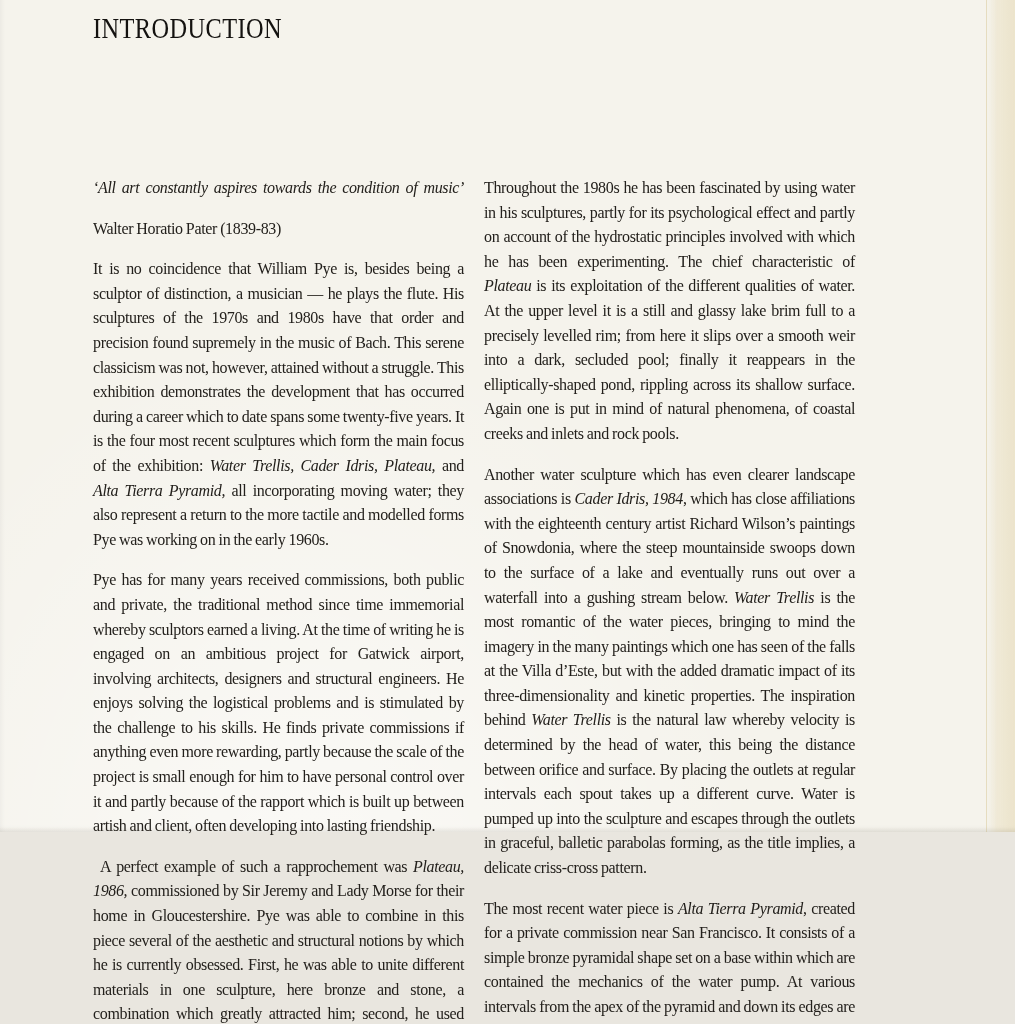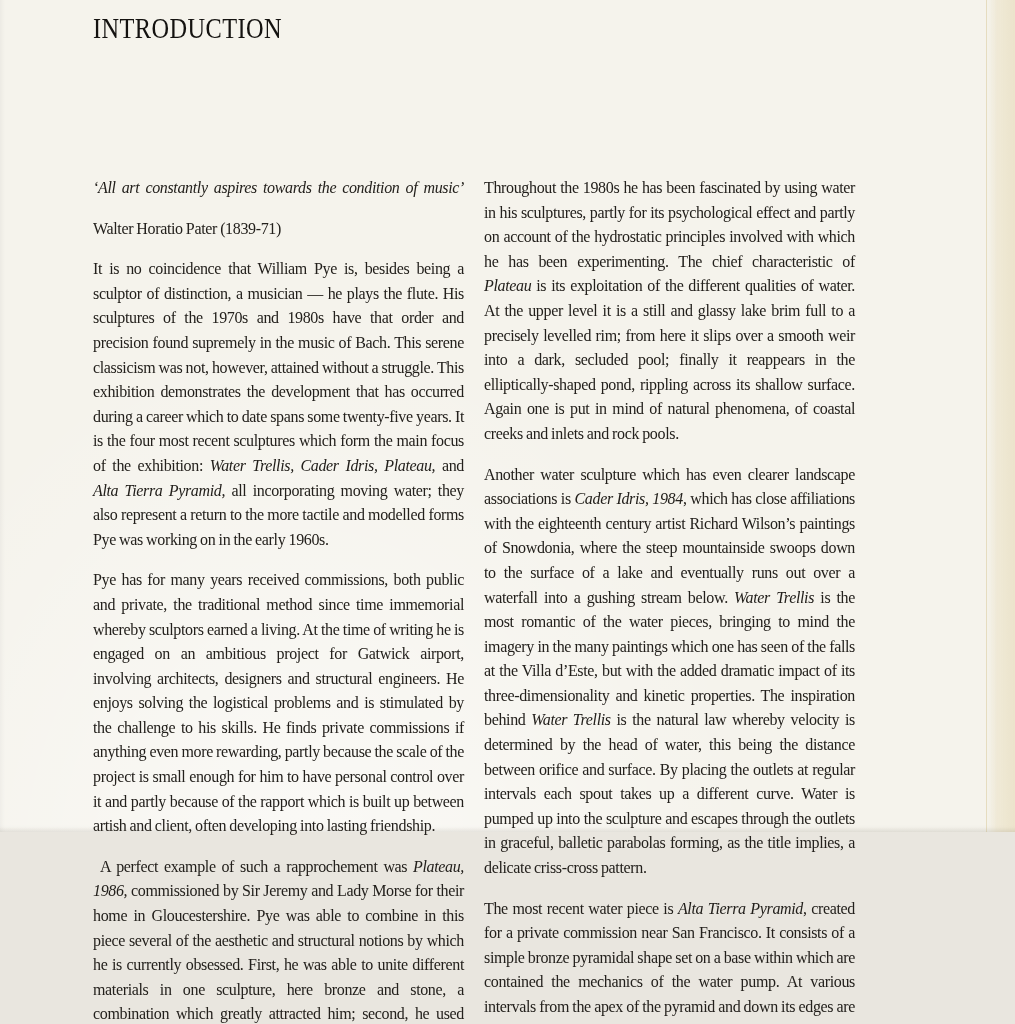--- a/index.html
+++ b/index.html
@@ -98,21 +98,21 @@
 <body>
 
 <div class="page">
 
   <h1 class="title">INTRODUCTION</h1>
 
   <div class="columns">
 
     <div class="col">
       <p class="epigraph-quote">‘All art constantly aspires towards the condition of music’</p>
-      <p class="epigraph-attr">Walter Horatio Pater (1839-71)</p>
+      <p class="epigraph-attr">Walter Horatio Pater (1839-83)</p>
       <div>
           <p><span>It is no coincidence that William Pye is, besides being a sculptor of distinction, a musician — he plays the flute. His sculptures of the 1970s and 1980s have that order and precision found supremely in the music of Bach. This serene classicism was not, however, attained without a struggle. This exhibition demonstrates the development that has occurred during a career which to date spans some twenty-five years. It is the four most recent sculptures which form the main focus of the exhibition: </span><i>Water Trellis, Cader Idris, Plateau,</i><span> and </span><i>Alta Tierra Pyramid,</i><span> all incorporating moving water; they also represent a return to the more tactile and modelled forms Pye was working on in the early 1960s.</span></p>
           <p><span>Pye has for many years received commissions, both public and private, the traditional method since time immemorial whereby sculptors earned a living. At the time of writing he is engaged on an ambitious project for Gatwick airport, involving architects, designers and structural engineers. He enjoys solving the logistical problems and is stimulated by the challenge to his skills. He finds private commissions if anything even more rewarding, partly because the scale of the project is small enough for him to have personal control over it and partly because of the rapport which is built up between artish and client, often developing into lasting friendship.</span></p>
           <p class="justify-last indent"><span>A perfect example of such a rapprochement was </span><i>Plateau, 1986,</i><span> commissioned by Sir Jeremy and Lady Morse for their home in Gloucestershire. Pye was able to combine in this piece several of the aesthetic and structural notions by which he is currently obsessed. First, he was able to unite different materials in one sculpture, here bronze and stone, a combination which greatly attracted him; second, he used water as an integral and crucial element of the sculpture, and third, he employed an anamorphic projection.</span></p>
         </div>
     </div>
 
     <div class="col">
       <div>
           <p><span>Throughout the 1980s he has been fascinated by using water in his sculptures, partly for its psychological effect and partly on account of the hydrostatic principles involved with which he has been experimenting. The chief characteristic of </span><i>Plateau</i><span> is its exploitation of the different qualities of water. At the upper level it is a still and glassy lake brim full to a precisely levelled rim; from here it slips over a smooth weir into a dark, secluded pool; finally it reappears in the elliptically-shaped pond, rippling across its shallow surface. Again one is put in mind of natural phenomena, of coastal creeks and inlets and rock pools.</span></p>

